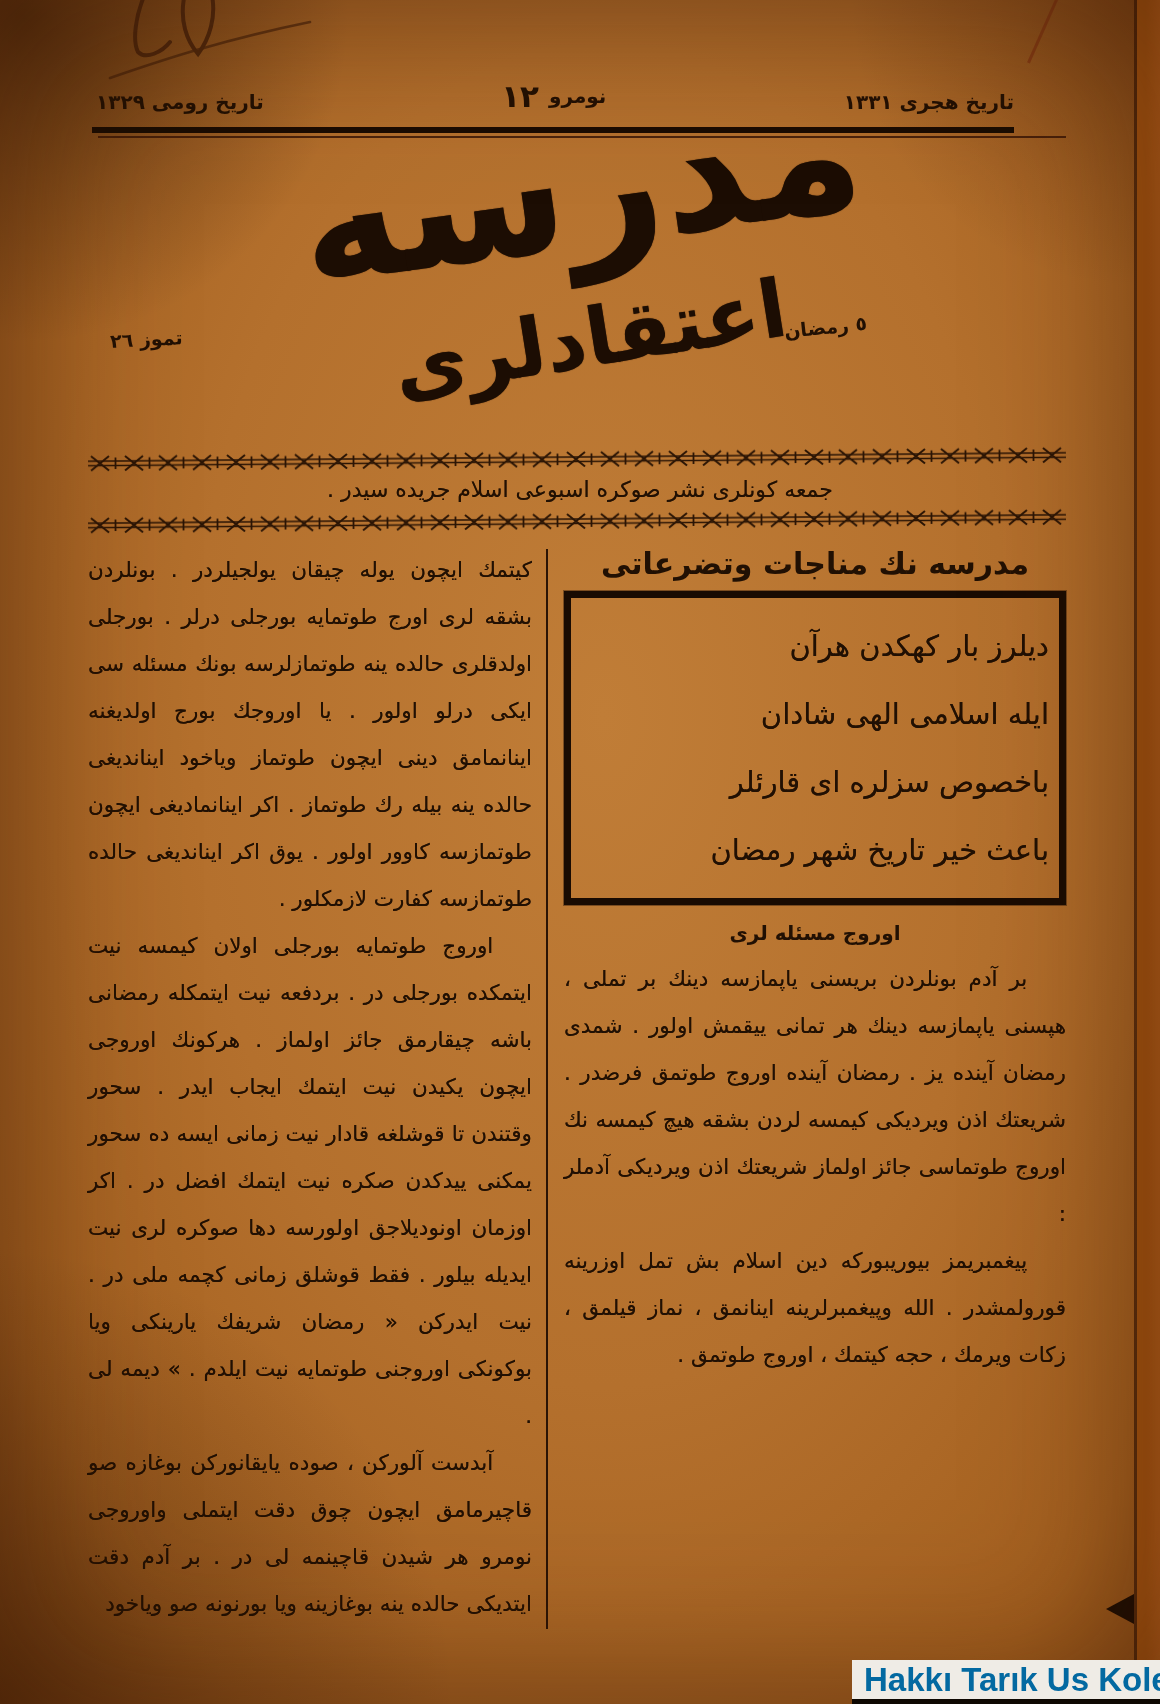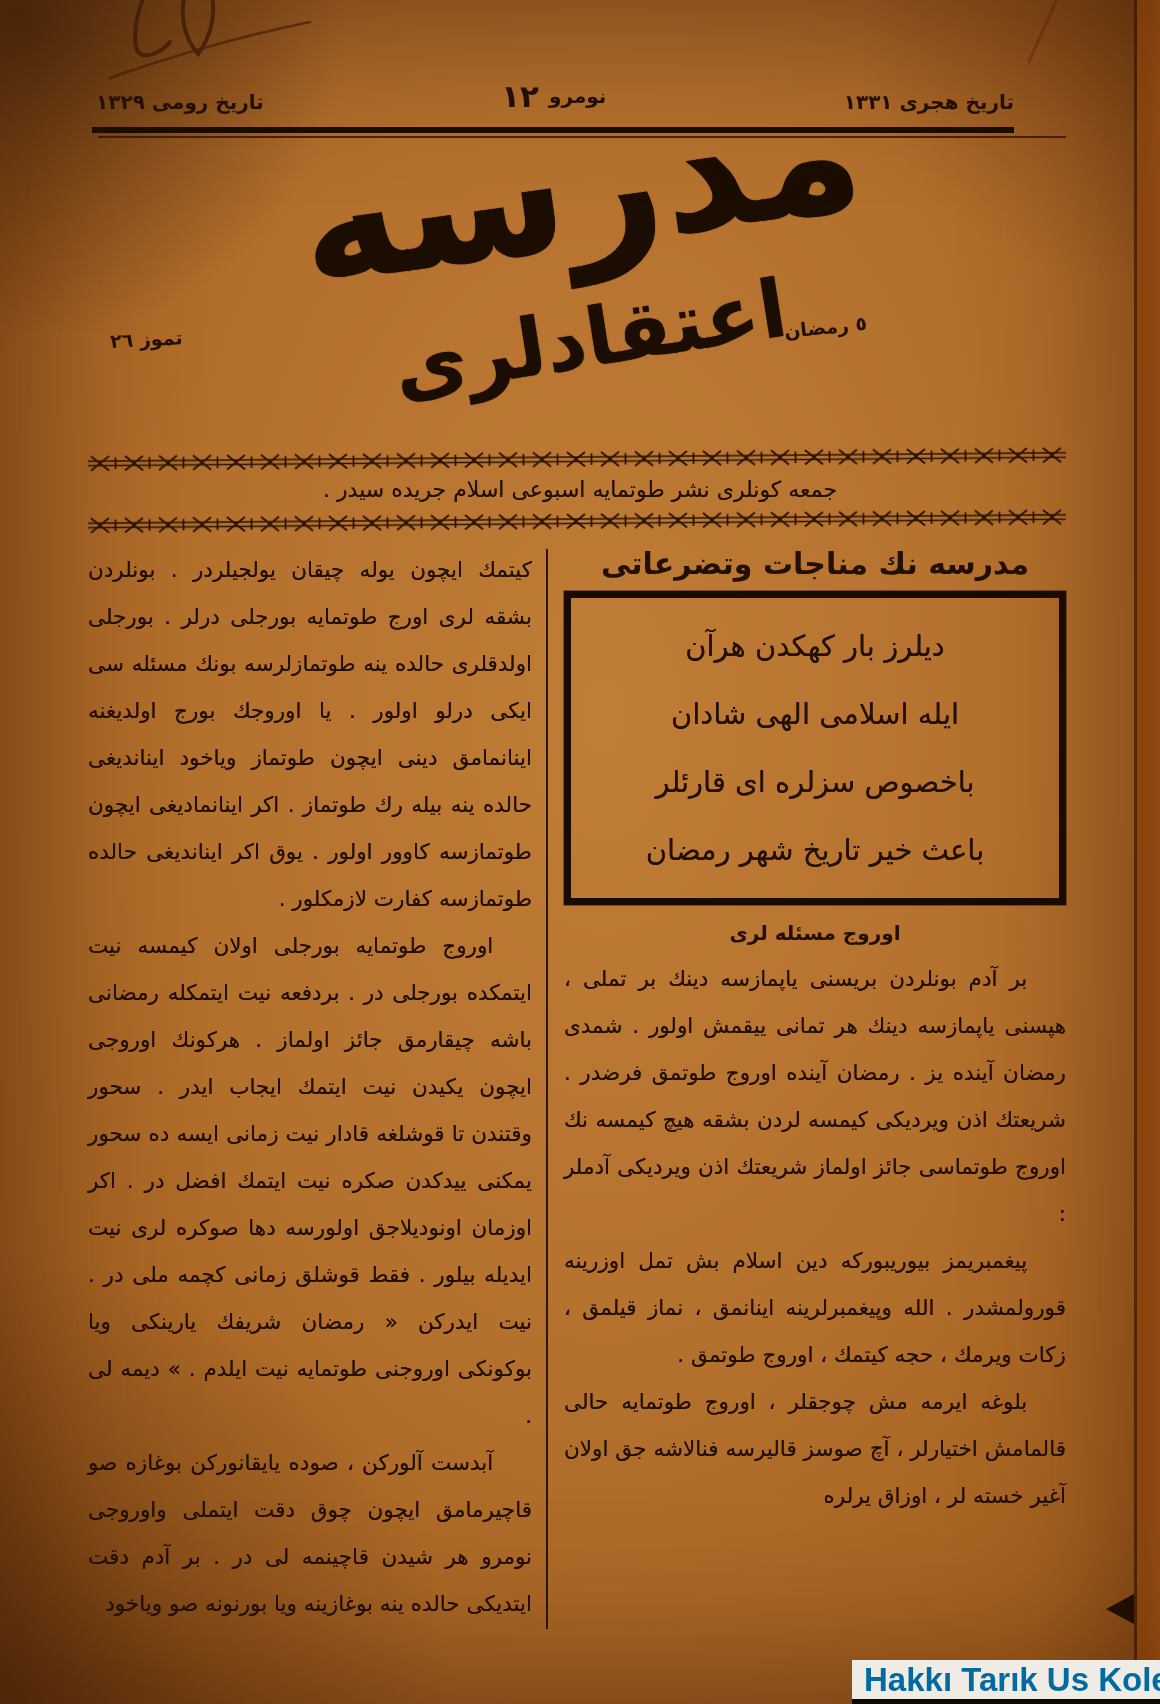--- a/index.html
+++ b/index.html
@@ -58,21 +58,21 @@
   .col-left{left:88px;width:444px;}
   .col-rule{position:absolute;left:546px;top:549px;width:2px;height:1080px;
     background:#2b1405;z-index:3;}
   .col-heading{font-size:30px;font-weight:bold;text-align:center;margin:0 0 10px;}
   .section-heading{font-size:20px;font-weight:bold;text-align:center;margin:16px 0 10px;}
   .para{font-size:21.5px;line-height:47px;text-align:justify;margin:0;
     text-shadow:0 0 .5px rgba(30,14,3,.75);}
   .para.indent{text-indent:1.8em;}
   .poem-box{border:7px solid #190b02;margin:8px 0 4px;padding:14px 10px;
     box-shadow:0 0 0 1px rgba(25,10,2,.4);}
-  .poem-line{font-size:29px;line-height:68px;text-align:center;
+  .poem-line{font-size:29px;line-height:68px;
     text-shadow:0 0 .6px rgba(30,14,3,.8);}
   
   .watermark{position:absolute;left:852px;top:1660px;width:308px;height:40px;z-index:7;
     background:#efece6;display:flex;align-items:center;overflow:hidden;
     font-family:"Liberation Sans", sans-serif;font-size:33px;font-weight:600;
     color:#0369a1;padding-left:12px;box-sizing:border-box;white-space:nowrap;}
   .watermark-under{position:absolute;left:852px;top:1699px;width:308px;height:5px;
     background:#0e0802;z-index:7;}
 </style>
 </head>
@@ -109,39 +109,38 @@
   <svg class="divider d1" width="978" height="18">
     <defs>
       <pattern id="barb" width="34" height="18" patternUnits="userSpaceOnUse">
         <path d="M0 7 H34 M0 11.5 H34" stroke="#2a1404" stroke-width="1.6" fill="none"></path>
         <path d="M3 2 L21 16.5 M3 16.5 L21 2" stroke="#2a1404" stroke-width="2" fill="none"></path>
         <path d="M27.5 3.5 V15" stroke="#2a1404" stroke-width="1.8"></path>
       </pattern>
     </defs>
     <rect width="978" height="18" fill="url(#barb)"></rect>
   </svg>
-  <div class="motto">جمعه كونلرى نشر طوتمايه اسبوعى اسلام جريده سيدر .</div>
+  <div class="motto">جمعه كونلرى نشر صوكره اسبوعى اسلام جريده سيدر .</div>
   <svg class="divider d2" width="978" height="18">
     <rect width="978" height="18" fill="url(#barb)"></rect>
   </svg>
 
   <div class="col-rule"></div>
 
   <div class="col col-right">
     <div class="col-heading">مدرسه نك مناجات وتضرعاتى</div>
     <div class="poem-box">
       <div class="poem-line">ديلرز بار كهكدن هرآن</div>
       <div class="poem-line">ايله اسلامى الهى شادان</div>
       <div class="poem-line">باخصوص سزلره اى قارئلر</div>
       <div class="poem-line">باعث خير تاريخ شهر رمضان</div>
     </div>
     <div class="section-heading">اوروج مسئله لرى</div>
     <p class="para indent">بر آدم بونلردن بريسنى ياپمازسه دينك بر تملى ، هپسنى ياپمازسه دينك هر تمانى ييقمش اولور . شمدى رمضان آينده يز . رمضان آينده اوروج طوتمق فرضدر . شريعتك اذن ويرديكى كيمسه لردن بشقه هيچ كيمسه نك اوروج طوتماسى جائز اولماز شريعتك اذن ويرديكى آدملر :</p>
     <p class="para indent">پيغمبريمز بيوريبوركه دين اسلام بش تمل اوزرينه قورولمشدر . الله وپيغمبرلرينه اينانمق ، نماز قيلمق ، زكات ويرمك ، حجه كيتمك ، اوروج طوتمق .</p>
-    <p class="para indent">بلوغه ايرمه مش چوجقلر ، اوروج طوتمايه حالى قالمامش اختيارلر ، آچ صوسز قاليرسه فنالاشه جق اولان آغير خسته لر ، اوزاق يرلره</p>
   </div>
 
   <div class="col col-left">
     <p class="para">كيتمك ايچون يوله چيقان يولجيلردر . بونلردن بشقه لرى اورج طوتمايه بورجلى درلر . بورجلى اولدقلرى حالده ينه طوتمازلرسه بونك مسئله سى ايكى درلو اولور . يا اوروجك بورج اولديغنه اينانمامق دينى ايچون طوتماز وياخود اينانديغى حالده ينه بيله رك طوتماز . اكر اينانماديغى ايچون طوتمازسه كاوور اولور . يوق اكر اينانديغى حالده طوتمازسه كفارت لازمكلور .</p>
     <p class="para indent">اوروج طوتمايه بورجلى اولان كيمسه نيت ايتمكده بورجلى در . بردفعه نيت ايتمكله رمضانى باشه چيقارمق جائز اولماز . هركونك اوروجى ايچون يكيدن نيت ايتمك ايجاب ايدر . سحور وقتندن تا قوشلغه قادار نيت زمانى ايسه ده سحور يمكنى ييدكدن صكره نيت ايتمك افضل در . اكر اوزمان اونوديلاجق اولورسه دها صوكره لرى نيت ايديله بيلور . فقط قوشلق زمانى كچمه ملى در . نيت ايدركن « رمضان شريفك يارينكى ويا بوكونكى اوروجنى طوتمايه نيت ايلدم . » ديمه لى .</p>
     <p class="para indent">آبدست آلوركن ، صوده يايقانوركن بوغازه صو قاچيرمامق ايچون چوق دقت ايتملى واوروجى نومرو هر شيدن قاچينمه لى در . بر آدم دقت ايتديكى حالده ينه بوغازينه ويا بورنونه صو وياخود</p>
   </div>
 
   <div class="edge-triangle"></div>
 

